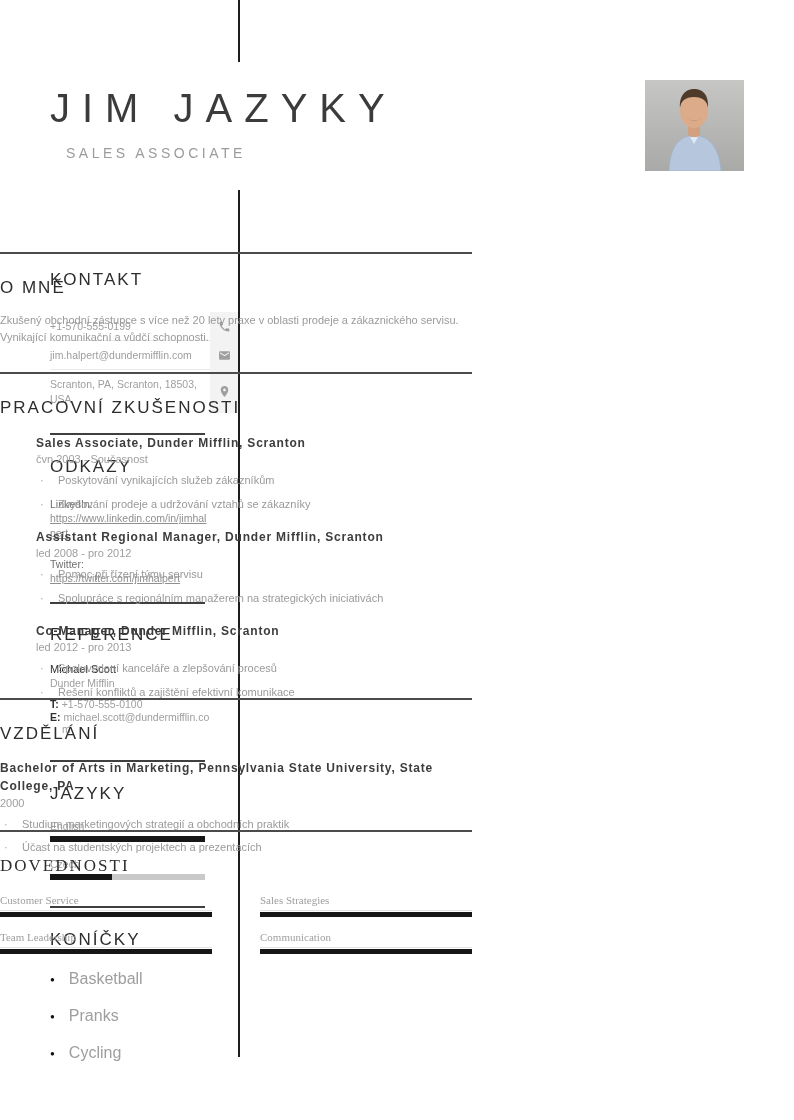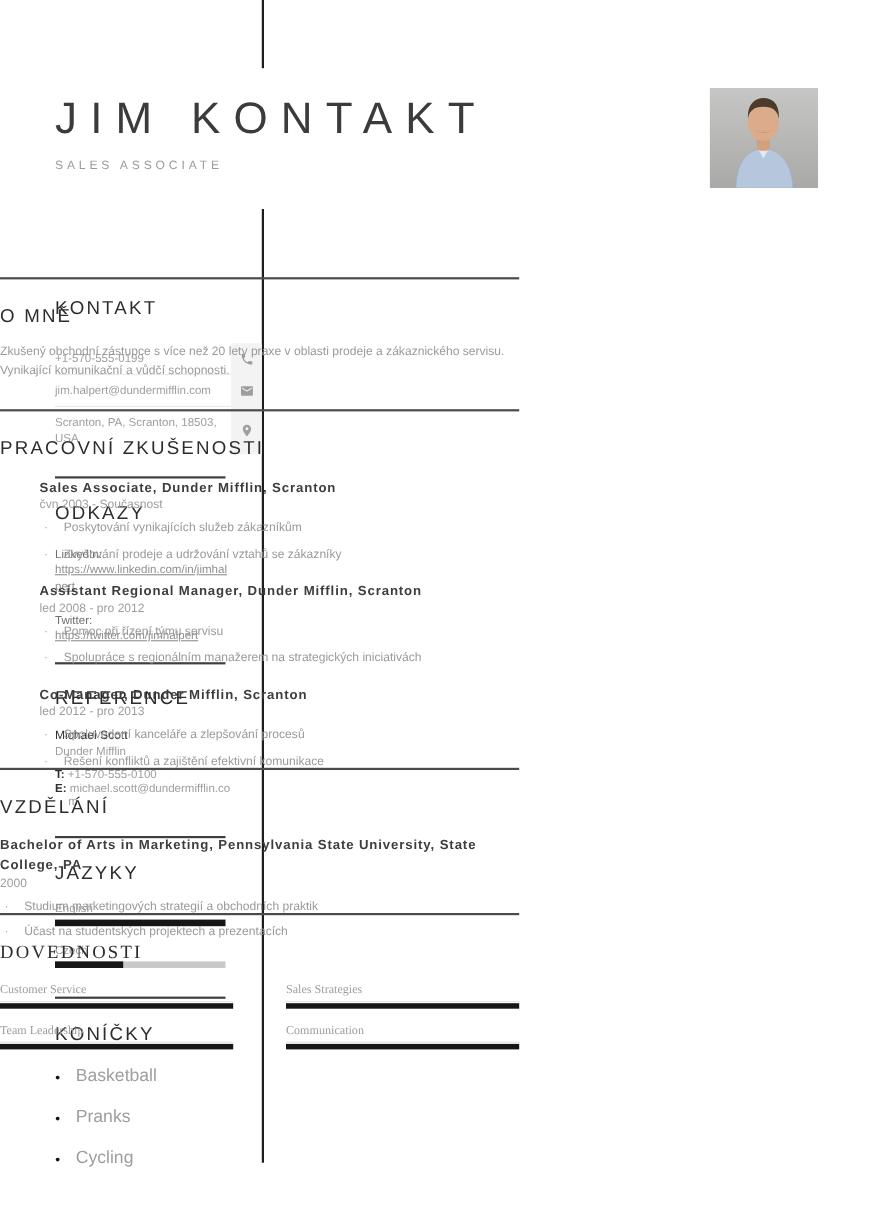--- a/index.html
+++ b/index.html
@@ -10,21 +10,21 @@
     background:#ffffff; overflow:hidden;
   }
   
   .vline { position:absolute; left:238px; width:2px; background:#1d1d1d; }
   .vline.seg1 { top:0; height:62px; }
   .vline.seg2 { top:190px; height:867px; }
 
   
   .header { position:absolute; left:50px; top:86px; }
   .name { font-size:40px; font-weight:400; color:#3b3b3b; letter-spacing:12px; white-space:nowrap; }
-  .job-title { margin-top:14px; font-size:11px; color:#9b9b9b; letter-spacing:3.5px; }
+  .job-title { margin-top:14px; font-size:14px; color:#9b9b9b; letter-spacing:3.5px;margin-left:16px; }
 
   .photo { position:absolute; left:645px; top:80px; width:99px; height:91px; overflow:hidden; }
 
   
   .left-col { position:absolute; left:50px; top:270px; width:188px; }
   .section-heading { font-size:17px; letter-spacing:2px; color:#2d2d2d; font-weight:400; }
   .l-divider { border:none; border-top:2px solid #3f3f3f; width:155px; margin:0; }
 
   .contact-block { margin-top:22px; }
   .contact-row { display:flex; align-items:stretch; }
@@ -87,21 +87,21 @@
 </style>
 </head>
 <body>
 
 <div class="page">
 
   <div class="vline seg1"></div>
   <div class="vline seg2"></div>
 
   <div class="header">
-    <div class="name">JIM KONTAKT</div>
+    <div class="name">JIM JAZYKY</div>
     <div class="job-title">SALES ASSOCIATE</div>
   </div>
 
   <div class="photo">
     <svg width="99" height="91" viewBox="0 0 99 91">
       <defs>
         <linearGradient id="bgGrad" x1="0" y1="0" x2="0" y2="1">
           <stop offset="0" stop-color="#c6c6c4"></stop>
           <stop offset="1" stop-color="#a9a9a7"></stop>
         </linearGradient>

